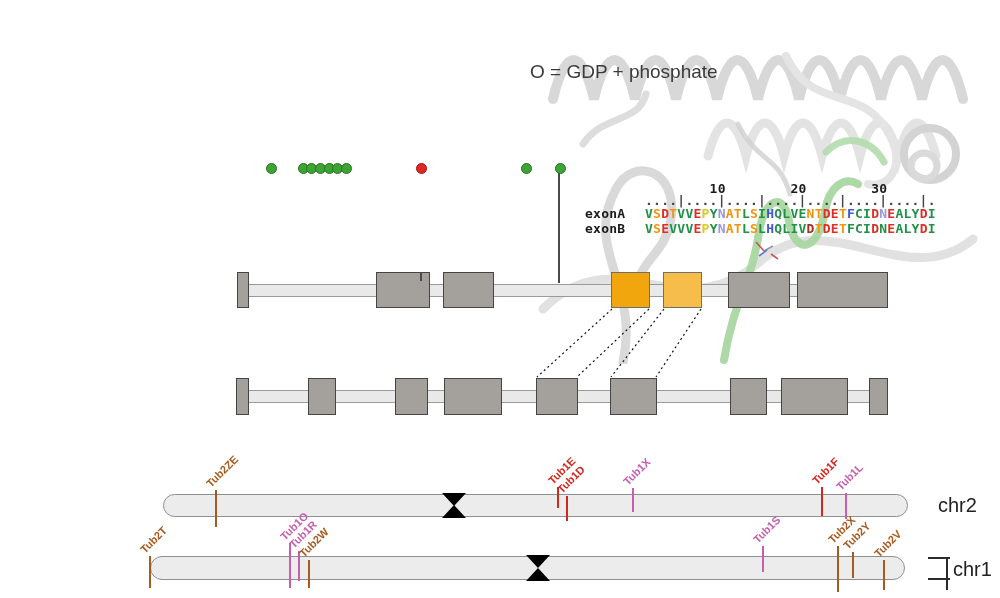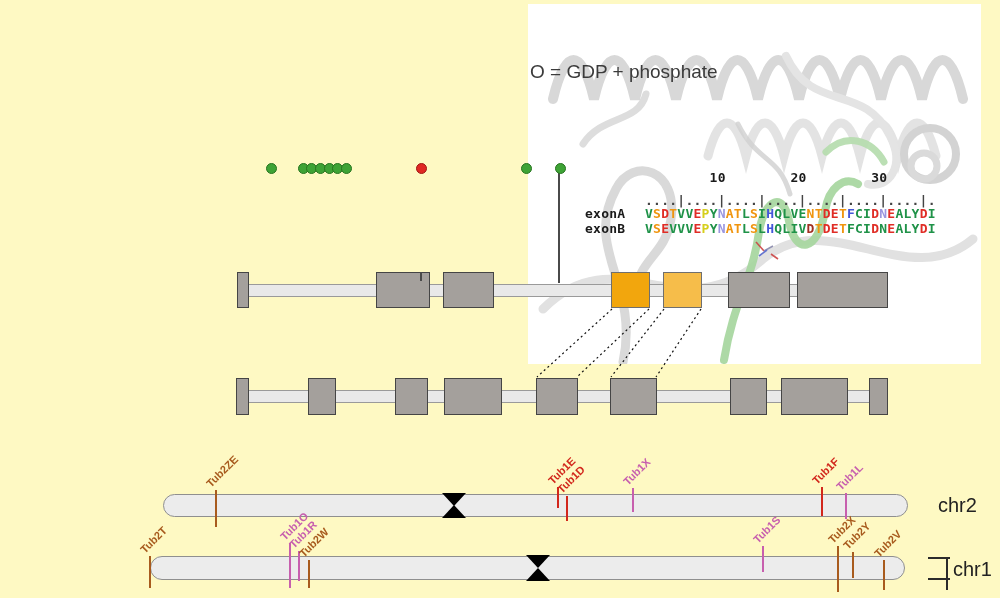--- a/index.html
+++ b/index.html
@@ -1,16 +1,16 @@
 <!DOCTYPE html>
 <html><head>
 <meta charset="utf-8">
 <style>
   html,body{margin:0;padding:0;background:#000;}
-  .canvas{position:relative;width:1000px;height:598px;background:#fef9c3;overflow:hidden;
+  .canvas{position:relative;width:1000px;height:598px;background:#ffffff;overflow:hidden;
           font-family:"Liberation Sans",sans-serif;}
   .abs{position:absolute;}
   
   .inset{left:528px;top:4px;width:453px;height:360px;background:#fff;z-index:1;}
   .equation{left:2px;top:57px;font-size:19px;color:#3b3b3b;white-space:nowrap;}
   .aln-row{left:57px;white-space:pre;font:bold 13px "DejaVu Sans Mono",monospace;color:#1a1a1a;}
   .aln-label{display:inline-block;width:60px;letter-spacing:.25px;}
   .aln-seq{letter-spacing:.25px;}
   
   .dot{width:9px;height:9px;border-radius:50%;z-index:3;}
@@ -59,21 +59,21 @@
         <path d="M 298 148 C 318 128, 344 136, 356 158" stroke="#b4dcac" stroke-width="7" opacity="0.9"></path>
       </g>
       <g stroke-width="1.6" opacity="0.9">
         <line x1="228" y1="238" x2="236" y2="247" stroke="#cc4444"></line>
         <line x1="236" y1="247" x2="245" y2="242" stroke="#8888aa"></line>
         <line x1="231" y1="252" x2="239" y2="246" stroke="#5566cc"></line>
         <line x1="243" y1="250" x2="250" y2="255" stroke="#cc4444"></line>
       </g>
     </svg>
     <div class="abs equation">O = GDP + phosphate</div>
-    <div class="abs aln-row" style="top:166px"><span class="aln-label"></span><span class="aln-seq">        10        20        30      </span></div>
+    <div class="abs aln-row" style="top:177px"><span class="aln-label"></span><span class="aln-seq">        10        20        30      </span></div>
     <div class="abs aln-row" style="top:189px;color:#444"><span class="aln-label"></span><span class="aln-seq">....|....|....|....|....|....|....|.</span></div>
     <div id="seq-rows">
         <div class="abs aln-row" style="top: 202px;"><span class="aln-label">exonA</span><span class="aln-seq"><span style="color: rgb(31, 146, 72);">V</span><span style="color: rgb(240, 149, 15);">S</span><span style="color: rgb(224, 45, 38);">D</span><span style="color: rgb(240, 149, 15);">T</span><span style="color: rgb(31, 146, 72);">V</span><span style="color: rgb(31, 146, 72);">V</span><span style="color: rgb(224, 45, 38);">E</span><span style="color: rgb(214, 207, 28);">P</span><span style="color: rgb(31, 146, 72);">Y</span><span style="color: rgb(155, 151, 224);">N</span><span style="color: rgb(240, 149, 15);">A</span><span style="color: rgb(240, 149, 15);">T</span><span style="color: rgb(31, 146, 72);">L</span><span style="color: rgb(240, 149, 15);">S</span><span style="color: rgb(31, 146, 72);">I</span><span style="color: rgb(67, 86, 216);">H</span><span style="color: rgb(31, 146, 72);">Q</span><span style="color: rgb(31, 146, 72);">L</span><span style="color: rgb(31, 146, 72);">V</span><span style="color: rgb(31, 146, 72);">E</span><span style="color: rgb(240, 149, 15);">N</span><span style="color: rgb(240, 149, 15);">T</span><span style="color: rgb(224, 45, 38);">D</span><span style="color: rgb(224, 45, 38);">E</span><span style="color: rgb(240, 149, 15);">T</span><span style="color: rgb(67, 86, 216);">F</span><span style="color: rgb(31, 146, 72);">C</span><span style="color: rgb(31, 146, 72);">I</span><span style="color: rgb(224, 45, 38);">D</span><span style="color: rgb(155, 151, 224);">N</span><span style="color: rgb(224, 45, 38);">E</span><span style="color: rgb(31, 146, 72);">A</span><span style="color: rgb(31, 146, 72);">L</span><span style="color: rgb(31, 146, 72);">Y</span><span style="color: rgb(224, 45, 38);">D</span><span style="color: rgb(31, 146, 72);">I</span></span></div>
         <div class="abs aln-row" style="top: 217px;"><span class="aln-label">exonB</span><span class="aln-seq"><span style="color: rgb(31, 146, 72);">V</span><span style="color: rgb(240, 149, 15);">S</span><span style="color: rgb(224, 45, 38);">E</span><span style="color: rgb(31, 146, 72);">V</span><span style="color: rgb(31, 146, 72);">V</span><span style="color: rgb(31, 146, 72);">V</span><span style="color: rgb(224, 45, 38);">E</span><span style="color: rgb(214, 207, 28);">P</span><span style="color: rgb(31, 146, 72);">Y</span><span style="color: rgb(155, 151, 224);">N</span><span style="color: rgb(240, 149, 15);">A</span><span style="color: rgb(240, 149, 15);">T</span><span style="color: rgb(31, 146, 72);">L</span><span style="color: rgb(240, 149, 15);">S</span><span style="color: rgb(31, 146, 72);">L</span><span style="color: rgb(67, 86, 216);">H</span><span style="color: rgb(31, 146, 72);">Q</span><span style="color: rgb(31, 146, 72);">L</span><span style="color: rgb(31, 146, 72);">I</span><span style="color: rgb(31, 146, 72);">V</span><span style="color: rgb(160, 48, 34);">D</span><span style="color: rgb(240, 149, 15);">T</span><span style="color: rgb(224, 45, 38);">D</span><span style="color: rgb(224, 45, 38);">E</span><span style="color: rgb(240, 149, 15);">T</span><span style="color: rgb(31, 146, 72);">F</span><span style="color: rgb(31, 146, 72);">C</span><span style="color: rgb(31, 146, 72);">I</span><span style="color: rgb(224, 45, 38);">D</span><span style="color: rgb(31, 146, 72);">N</span><span style="color: rgb(224, 45, 38);">E</span><span style="color: rgb(31, 146, 72);">A</span><span style="color: rgb(31, 146, 72);">L</span><span style="color: rgb(31, 146, 72);">Y</span><span style="color: rgb(224, 45, 38);">D</span><span style="color: rgb(31, 146, 72);">I</span></span></div>
       </div>
   </div>
 
   <div id="dots-layer">
       <div class="abs dot green" style="left: 265.5px; top: 162.5px;"></div>
       <div class="abs dot green" style="left: 297.5px; top: 162.5px;"></div>

